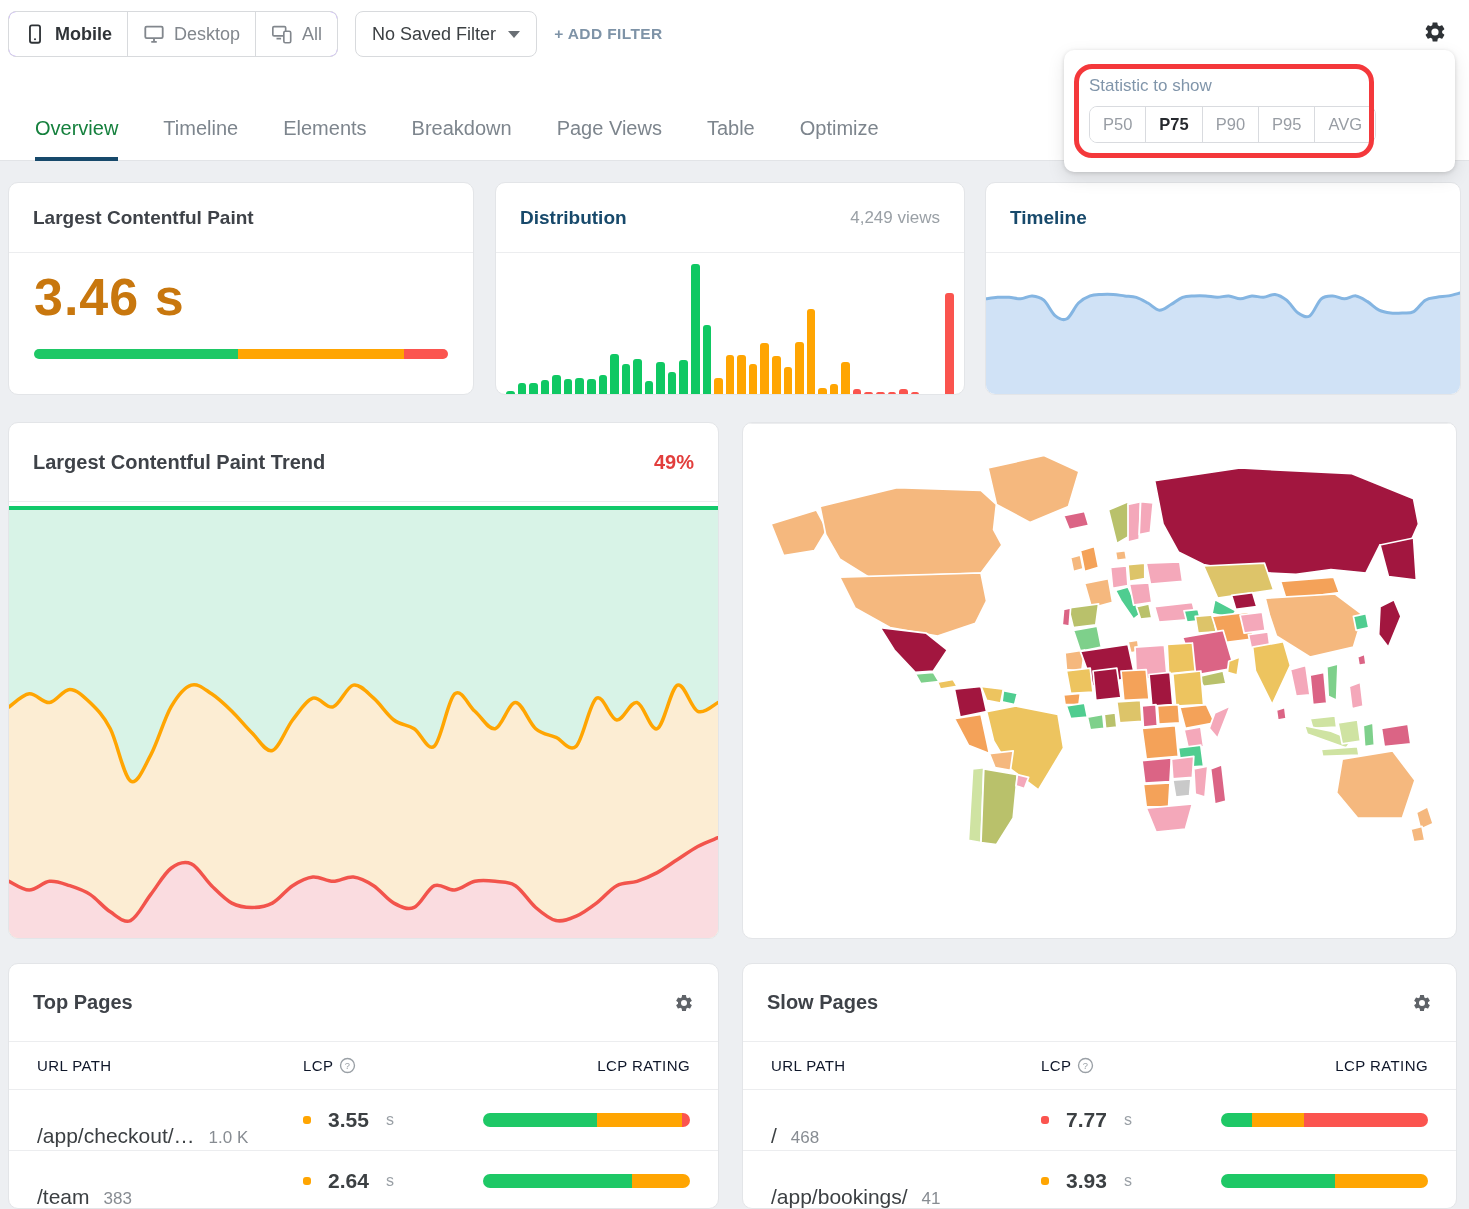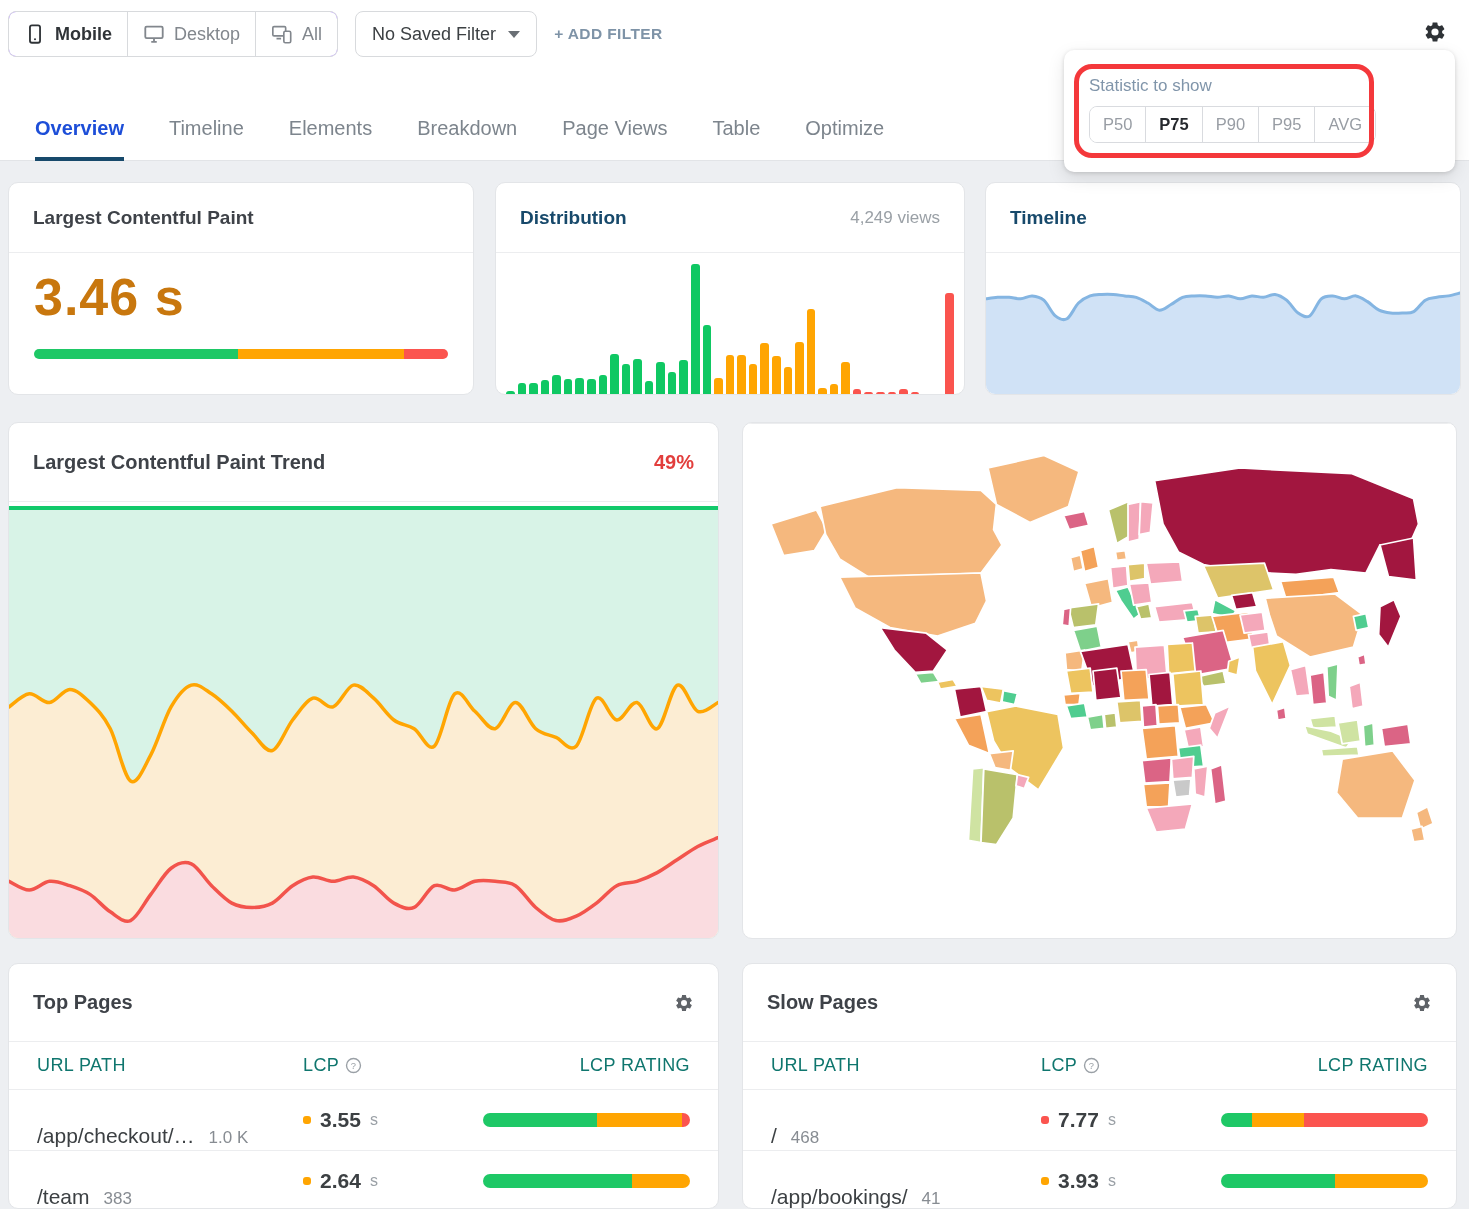--- a/index.html
+++ b/index.html
@@ -23,21 +23,21 @@
   .filter-btn { height:46px; border:1px solid #d8dadd; border-radius:8px; background:#fff;
                 display:flex; align-items:center; gap:12px; padding:0 16px; font-size:18px; color:#3c4043; cursor:pointer; }
   .caret { width:0; height:0; border-left:6px solid transparent; border-right:6px solid transparent;
            border-top:7px solid #6a6f75; }
   .add-filter { color:#7e93a7; font-weight:700; font-size:15.5px; letter-spacing:.4px; cursor:pointer; }
   .gear-top { position:absolute; top:20px; right:22px; width:24px; height:24px; color:#2e3236; cursor:pointer; }
   .gear-card { color:#5f6368; width:20px; height:20px; cursor:pointer; }
 
   .tabs { position:absolute; left:35px; bottom:-1px; display:flex; gap:45px; align-items:flex-end; }
   .tab { font-size:20px; color:#7d858d; padding-bottom:17px; border-bottom:4px solid transparent; cursor:pointer; }
-  .tab.active { color:#1d4ed8; font-weight:700; border-bottom-color:#17496b; }
+  .tab.active { color:#15803d; font-weight:400; border-bottom-color:#17496b; }
 
   
   .popover { position:absolute; top:50px; left:1064px; width:391px; height:122px; background:#fff;
              border-radius:10px; box-shadow:0 1px 4px rgba(0,0,0,.14), 0 6px 18px rgba(0,0,0,.10); z-index:20; }
   .annotation { position:absolute; top:14px; left:10px; width:300px; height:94px;
                 border:5px solid #f4383b; border-radius:18px; pointer-events:none; }
   .pop-label { position:absolute; top:26px; left:25px; font-size:17px; color:#8095aa; }
   .stat-seg { position:absolute; top:56px; left:25px; display:flex; border:1px solid #d9dbdf;
               border-radius:8px; overflow:hidden; background:#fff; }
   .stat-btn { padding:8px 13px; font-size:16.5px; color:#989da4; background:#fff;
@@ -71,29 +71,29 @@
   .dist-bars { height:143px; display:flex; align-items:flex-end; gap:3px; padding:0 10px; }
   .dist-bars span { flex:1; border-radius:3px 3px 2px 2px; }
   .bar-g { background:#0fc863; } .bar-o { background:#ffa502; } .bar-r { background:#fa544e; }
   .bar-gap { background:transparent; }
 
   .trend-pct { font-size:20px; font-weight:700; color:#e23e3c; }
   .map-body { padding-top:16px; }
 
   
   .thead { height:47px; display:grid; grid-template-columns:1fr 180px 207px; align-items:center;
-           padding:0 28px; font-size:18px; color:#0f766e; letter-spacing:.4px; }
+           padding:0 28px; font-size:15px; color:#0f172a; letter-spacing:.4px; }
   .thead .c2 { display:flex; align-items:center; gap:6px; }
   .thead .c3 { text-align:right; }
   .trow { height:60px; display:grid; grid-template-columns:1fr 180px 207px; align-items:center;
           padding:0 28px; cursor:pointer; }
   .path-cell { display:flex; align-items:baseline; gap:14px; min-width:0; }
   .path-text { font-size:21px; color:#3c4043; white-space:nowrap; overflow:hidden; text-overflow:ellipsis; }
   .count-text { font-size:17px; color:#878c92;margin-top:35px; }
-  .lcp-cell { display:flex; align-items:center; gap:9px; }
+  .lcp-cell { display:flex; align-items:center; gap:17px; }
   .dot { width:8px; height:8px; border-radius:3px; }
   .dot-orange { background:#ffa502; } .dot-red { background:#fb544f; }
   .lcp-num { font-size:21px; font-weight:700; color:#3c4043; }
   .lcp-unit { font-size:16px; color:#9aa0a6; }
   .rating-bar { height:14px; border-radius:7px; overflow:hidden; display:flex; width:207px; }
   .q-icon { color:#9aa0a6; }
 </style>
 </head>
 <body>
 

